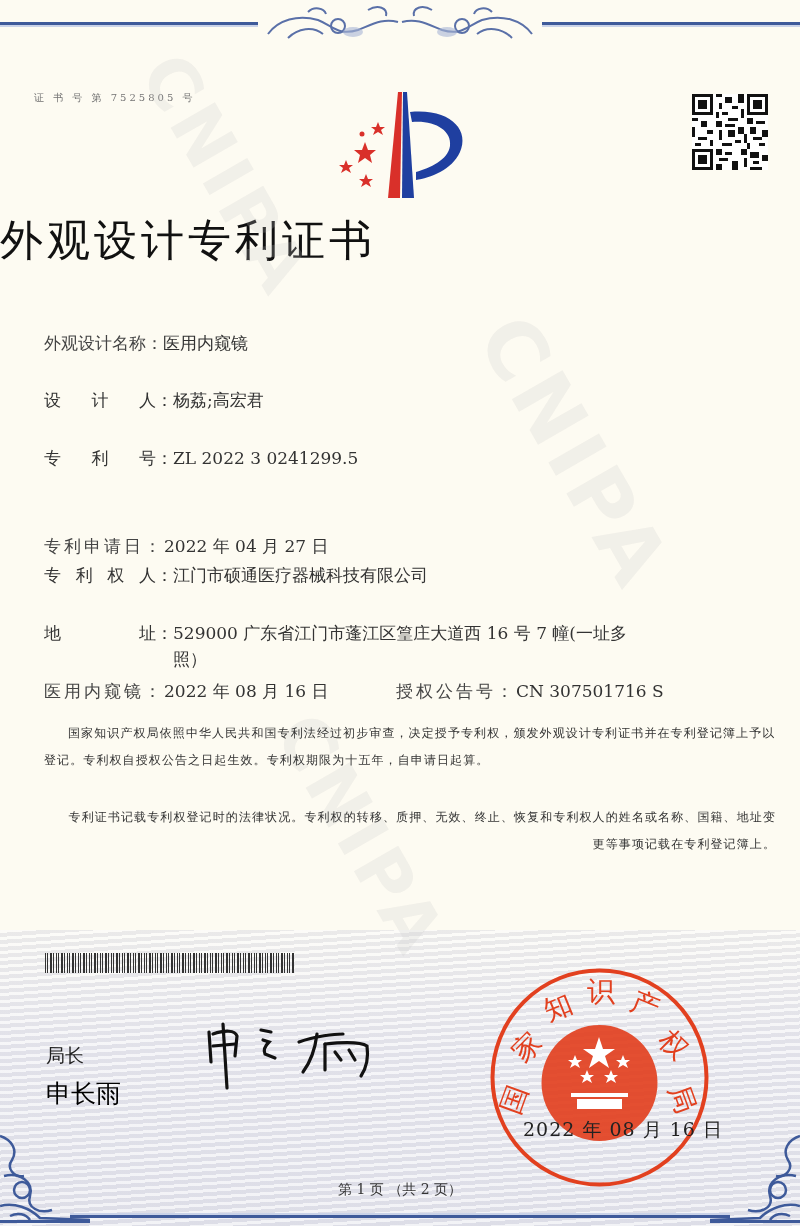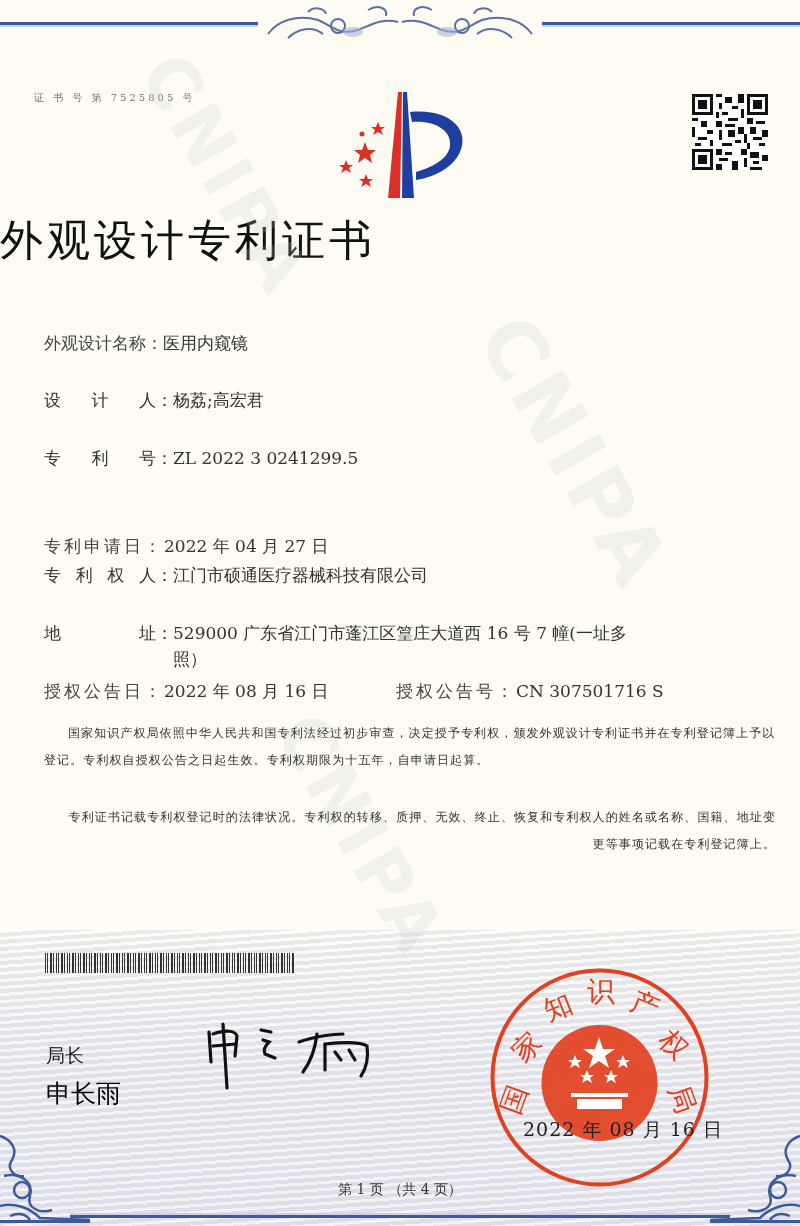--- a/index.html
+++ b/index.html
@@ -182,21 +182,21 @@
 
   <div class="field" style="top:622px;">
     <span class="spaced">
       <span>地</span>
       <span>址</span>
     </span><span>：</span><span class="val">529000 广东省江门市蓬江区篁庄大道西 16 号 7 幢(一址多</span>
   </div>
   <div class="field" style="top:648px; left:173px;">照）</div>
 
   <div class="field" style="top:680px;">
-    <span class="lbl" style="letter-spacing:3px;">授权公告日：</span><span class="val">2022 年 08 月 16 日</span>
+    <span class="lbl" style="letter-spacing:3px;">医用内窥镜：</span><span class="val">2022 年 08 月 16 日</span>
   </div>
   <div class="field" style="top:680px; left:396px;">
     <span class="lbl" style="letter-spacing:3px;">授权公告号：</span><span class="val">CN 307501716 S</span>
   </div>
 
   <div class="para" style="top:720px;">国家知识产权局依照中华人民共和国专利法经过初步审查，决定授予专利权，颁发外观设计专利证书并在专利登记簿上予以登记。专利权自授权公告之日起生效。专利权期限为十五年，自申请日起算。</div>
   <div class="para" style="top:804px;text-align:right;">专利证书记载专利权登记时的法律状况。专利权的转移、质押、无效、终止、恢复和专利权人的姓名或名称、国籍、地址变更等事项记载在专利登记簿上。</div>
 
   <div class="barcode"></div>
 
@@ -257,14 +257,14 @@
       <path d="M0 20 C12 24 18 34 12 44 C6 52 14 62 24 60"></path>
       <path d="M4 60 C20 56 34 66 30 80 C26 92 40 98 52 94"></path>
       <path d="M0 90 C14 86 30 92 40 102 L90 104"></path>
       <circle cx="22" cy="74" r="8"></circle>
       <path d="M10 100 C18 96 26 98 30 104"></path>
     </g>
     <rect x="0" y="104" width="90" height="3" fill="#3e5a9a"></rect>
   </svg>
   <div class="bottom-border"></div>
 
-  <div class="page-footer">第 1 页 （共 4 页）</div>
+  <div class="page-footer">第 1 页 （共 2 页）</div>
 </div>
 
 </body></html>

